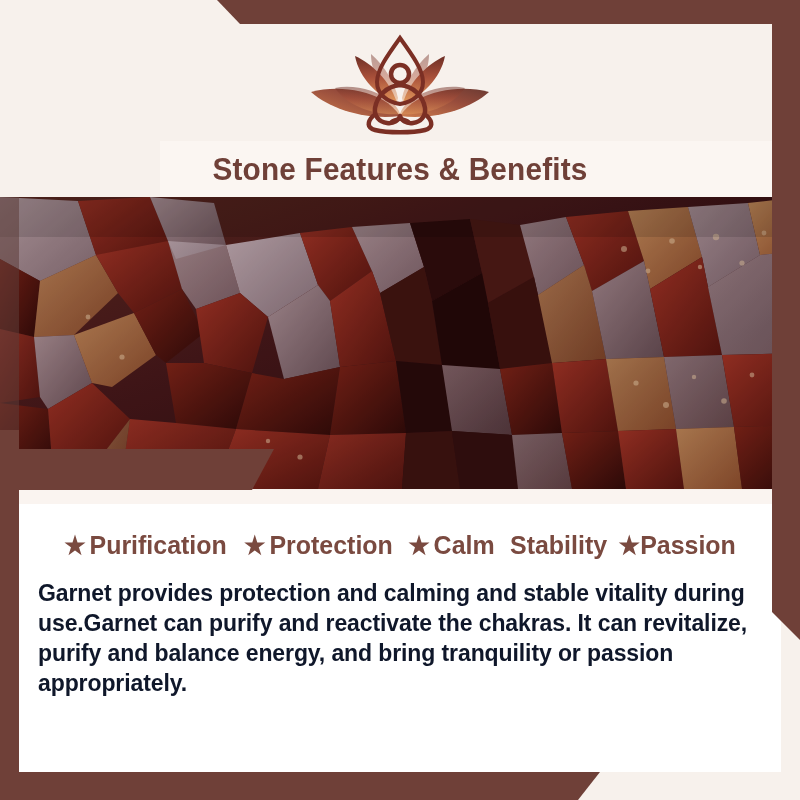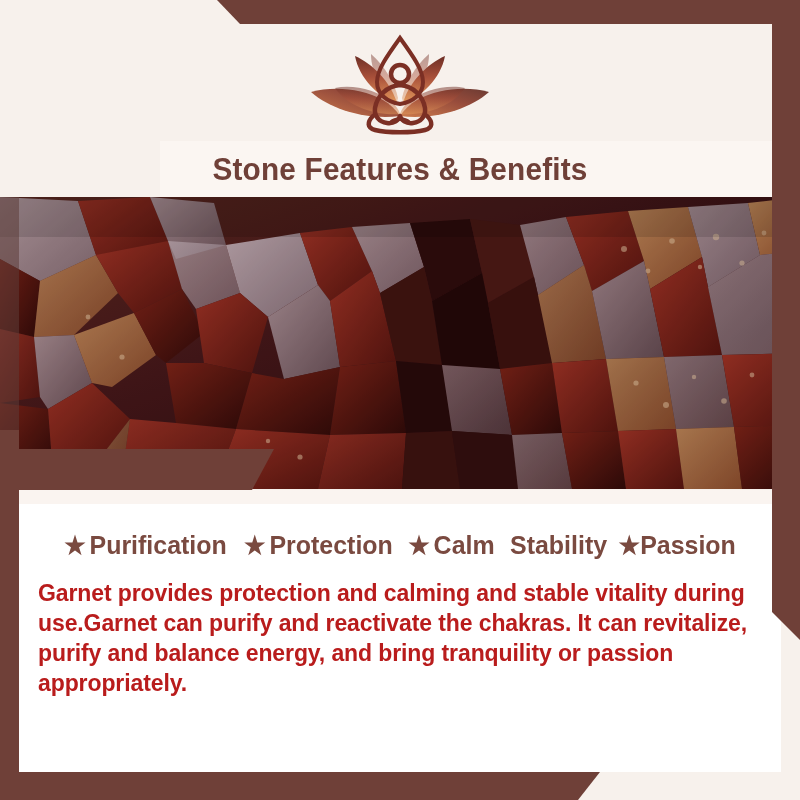--- a/index.html
+++ b/index.html
@@ -224,21 +224,21 @@
   
   .body-text {
     position: absolute;
     top: 578px;
     left: 38px;
     width: 722px;
     font-family: "Liberation Sans Narrow", "Liberation Sans", sans-serif;
     font-size: 23px;
     font-weight: bold;
     line-height: 30px;
-    color: #b91c1c;
+    color: #0f172a;
     letter-spacing: -0.1px;
     z-index: 6;
   }
   .body-text p { margin: 0; }
 </style>
 </head>
 <body>
 
 <div class="poster">
 

